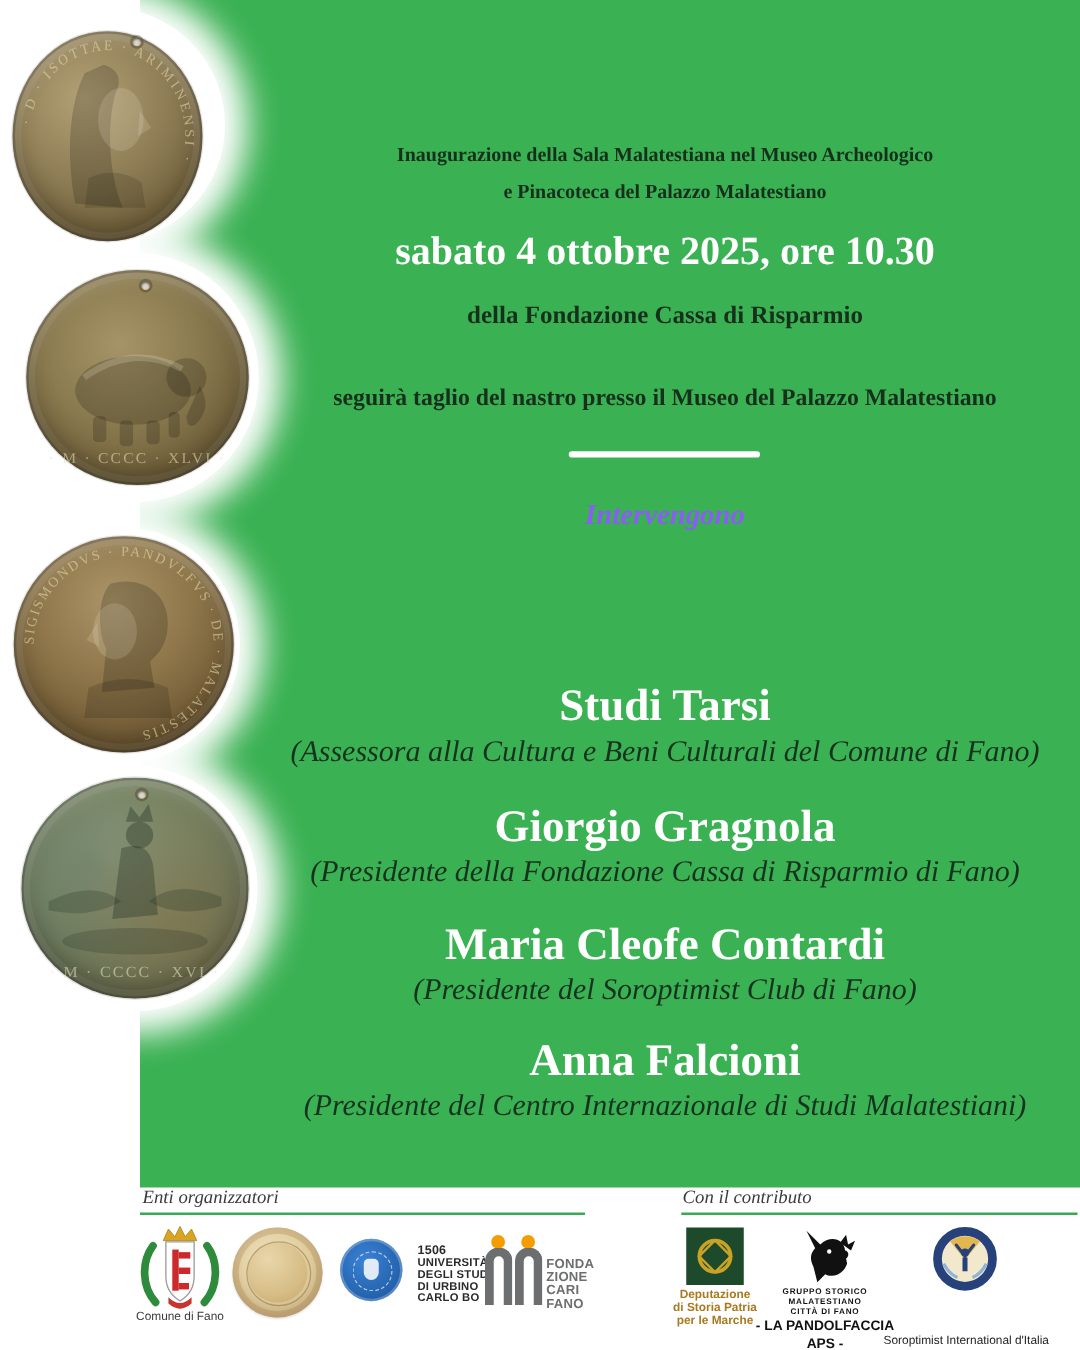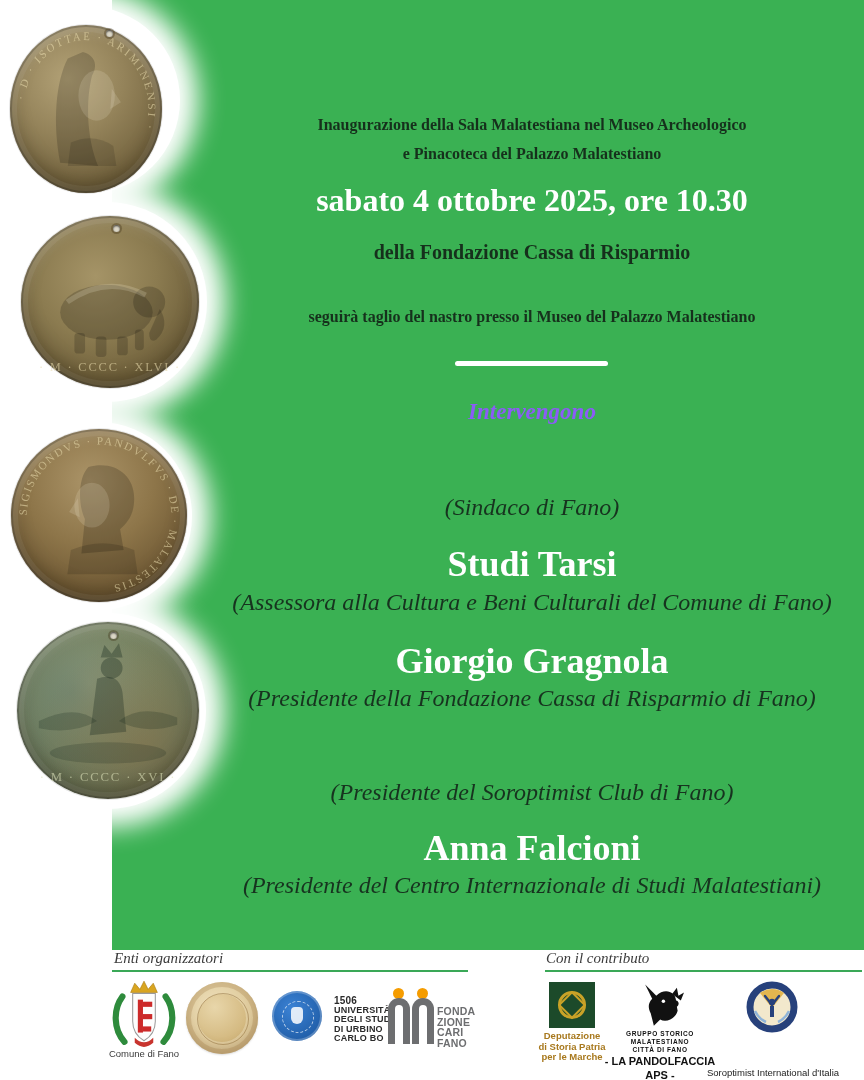--- a/index.html
+++ b/index.html
@@ -35,21 +35,21 @@
     background:radial-gradient(circle at 70% 70%, rgba(138,115,74,.55), rgba(0,0,0,0) 60%),
                radial-gradient(circle at 30% 40%, rgba(93,122,109,.55), rgba(0,0,0,0) 55%),
                radial-gradient(circle at 40% 35%, #9aa07c 0%, #7c8663 35%, #647257 65%, #49553d 100%);}
   .hole{position:absolute;width:7px;height:7px;border-radius:50%;background:#ddd8c8;
         box-shadow:inset 0 1px 2px rgba(0,0,0,.7),0 0 0 2px rgba(60,45,20,.35);}
   
   .txt{position:absolute;left:200px;width:664px;text-align:center;}
   .title{top:110px;font-size:16px;line-height:29px;font-weight:bold;color:#16301c;}
   .datetime{top:182px;font-size:32px;font-weight:bold;color:#ffffff;}
   .presentation{top:238px;font-size:20px;line-height:29px;font-weight:bold;color:#16301c;}
-  .ribbon{top:308px;font-size:16px;font-weight:bold;color:#16301c;}
+  .ribbon{top:308px;font-size:19px;font-weight:bold;color:#16301c;}
   .divider{position:absolute;left:455px;top:361px;width:153px;height:5px;border-radius:3px;background:#ffffff;}
   .heading{top:399px;font-size:23px;font-weight:bold;font-style:italic;color:#8b5cf6;}
   .sp-name{font-size:36px;font-weight:bold;color:#ffffff;}
   .sp-role{font-size:24px;font-style:italic;color:#17331f;}
   .n1{top:447px;} .r1{top:494px;}
   .n2{top:543px;} .r2{top:589px;}
   .n3{top:640px;} .r3{top:685px;}
   .n4{top:734px;} .r4{top:779px;}
   .n5{top:827px;} .r5{top:872px;}
   
@@ -190,28 +190,28 @@
   <div class="txt presentation">
     <div>della Fondazione Cassa di Risparmio</div>
   </div>
 
   <div class="txt ribbon">seguirà taglio del nastro presso il Museo del Palazzo Malatestiano</div>
 
   <div class="divider"></div>
 
   <div class="txt heading">Intervengono</div>
 
-  <div class="txt sp-role r1">(Sindaco di Fano)</div>
 
   <div class="txt sp-name n2">Studi Tarsi</div>
   <div class="txt sp-role r2">(Assessora alla Cultura e Beni Culturali del Comune di Fano)</div>
 
   <div class="txt sp-name n3">Giorgio Gragnola</div>
   <div class="txt sp-role r3">(Presidente della Fondazione Cassa di Risparmio di Fano)</div>
 
+  <div class="txt sp-name n4">Maria Cleofe Contardi</div>
   <div class="txt sp-role r4">(Presidente del Soroptimist Club di Fano)</div>
 
   <div class="txt sp-name n5">Anna Falcioni</div>
   <div class="txt sp-role r5">(Presidente del Centro Internazionale di Studi Malatestiani)</div>
 
   <div class="f-label org">Enti organizzatori</div>
   <div class="f-label con">Con il contributo</div>
   <div class="rule org"></div>
   <div class="rule con"></div>
 

